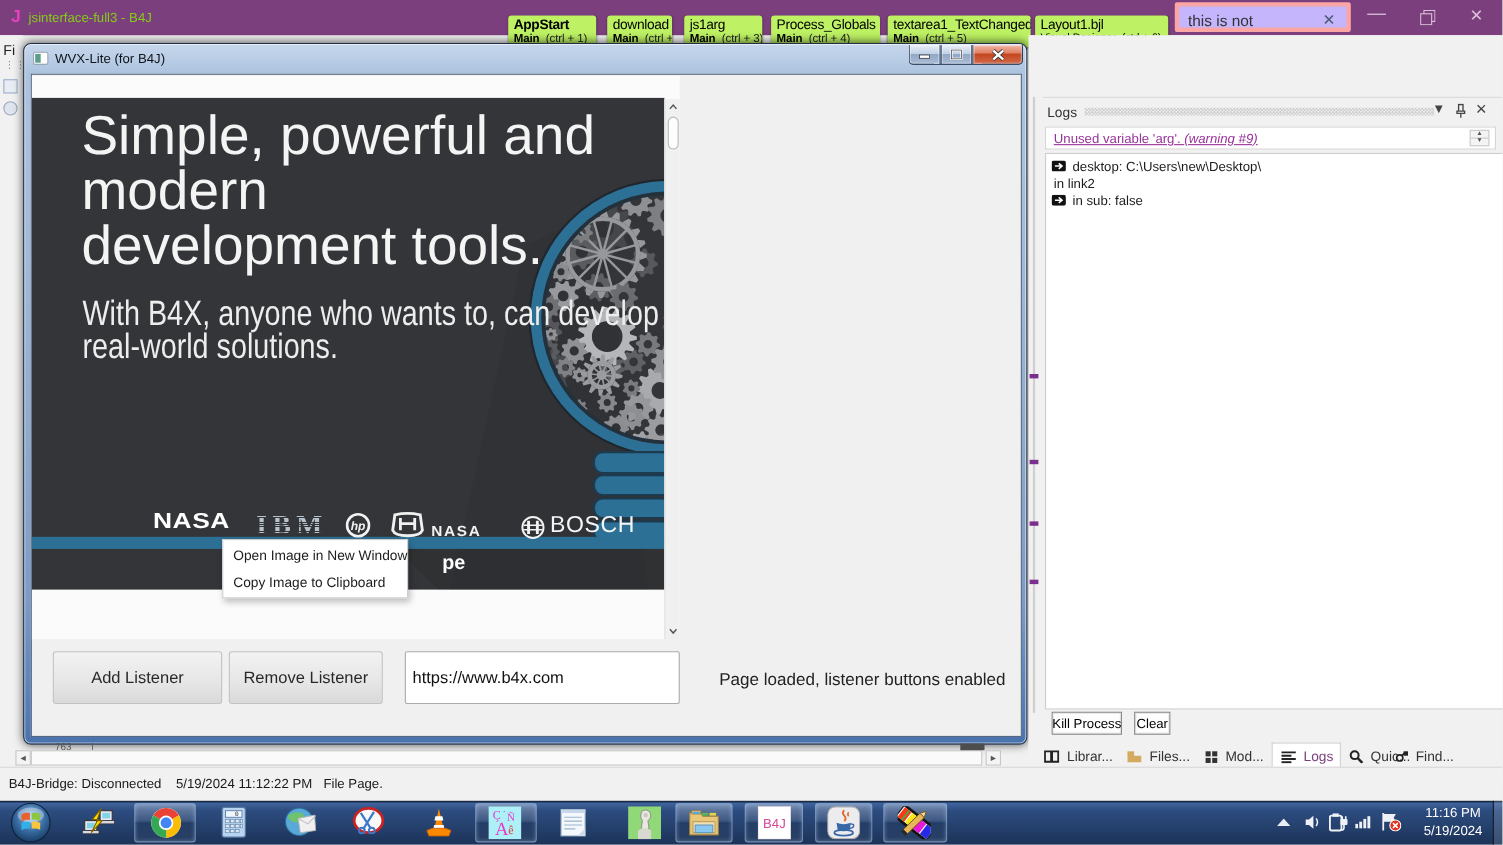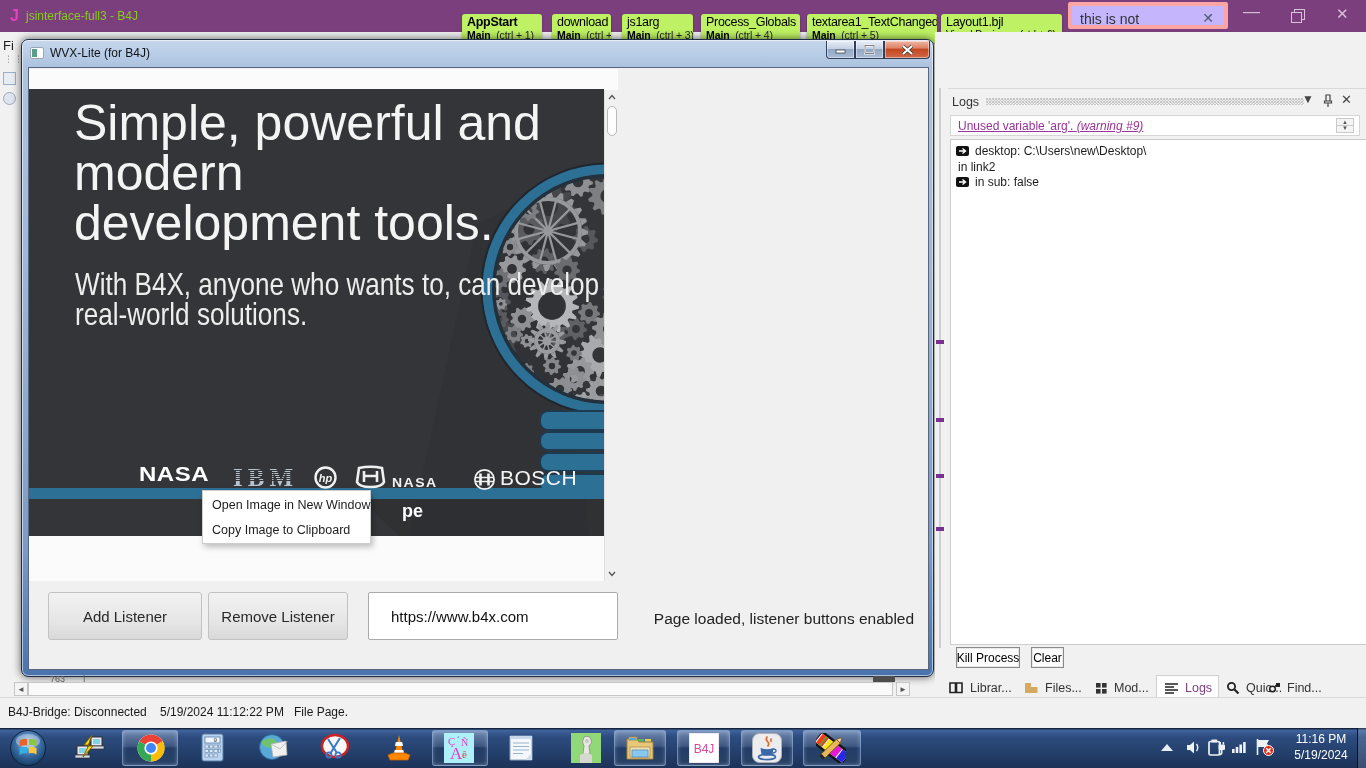--- a/index.html
+++ b/index.html
@@ -41,21 +41,21 @@
 #pe{left:373px;top:412px;font-size:18px;font-weight:bold;color:#fff}
 .logos{color:#e8e8e8}
 
 #wsb{left:575px;top:21px;width:14px;height:491px;background:#f0f0f0;border-left:1px solid #e0e0e0}
 #wsb .th{position:absolute;left:1.5px;top:16px;width:10px;height:30px;background:#fdfdfd;border:1px solid #b9b9b9;border-radius:5px}
 
 #cmenu{left:173px;top:422px;width:169px;height:54px;background:#fff;border:1px solid #cdcdcd;box-shadow:2px 3px 6px rgba(0,0,0,.25);z-index:40}
 #cmenu .mi{position:absolute;left:9px;font-size:12.5px;color:#1d1d1d;white-space:nowrap}
 
 .fxb{background:linear-gradient(180deg,#f2f2f2 0%,#e6e6e6 60%,#d9d9d9 100%);border:1px solid #c2c2c2;border-radius:3px;display:flex;align-items:center;justify-content:center;font-size:15px;color:#292929}
-#furl{left:339px;top:524px;width:250px;height:48px;background:#fff;border:1px solid #ababab;border-radius:2px;font-size:15px;color:#111;display:flex;align-items:center;padding-left:22px}
+#furl{left:339px;top:524px;width:250px;height:48px;background:#fff;border:1px solid #ababab;border-radius:2px;font-size:15px;color:#111;display:flex;align-items:center;padding-left:6px}
 #fstat{left:620px;top:542px;width:270px;text-align:center;font-size:15.5px;color:#222}
 </style></head><body>
 <style>
 
 #lpanel{left:935px;top:32px;width:431px;height:675px;background:#f1f1f1}
 #vmark{left:4px;top:56px;width:2px;height:560px;background:#cfcfcf}
 .pmark{left:1px;width:8px;height:4px;background:#7b2f8e}
 #lhead{left:13px;top:56px;width:418px;height:26px;background:#f1f1f1;border-top:1px solid #dadada}
 #lhead .t{left:4px;top:6px;font-size:12.5px;color:#333}
 #lhead .dots{left:38px;top:9px;width:318px;height:7px;background:radial-gradient(circle at 1px 1px,#c6c6c6 0.7px,transparent 1.1px) 0 0/3px 3px, radial-gradient(circle at 2.5px 2.5px,#c6c6c6 0.7px,transparent 1.1px) 0 0/3px 3px}

